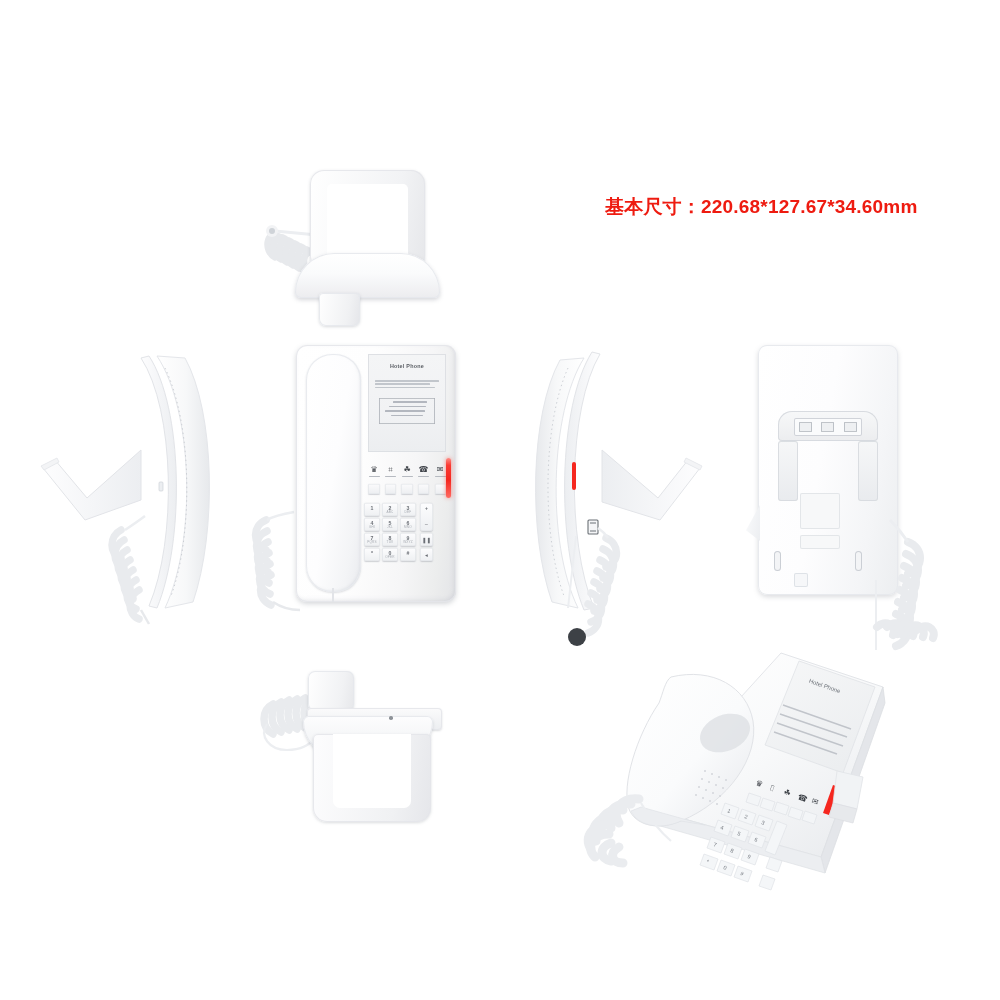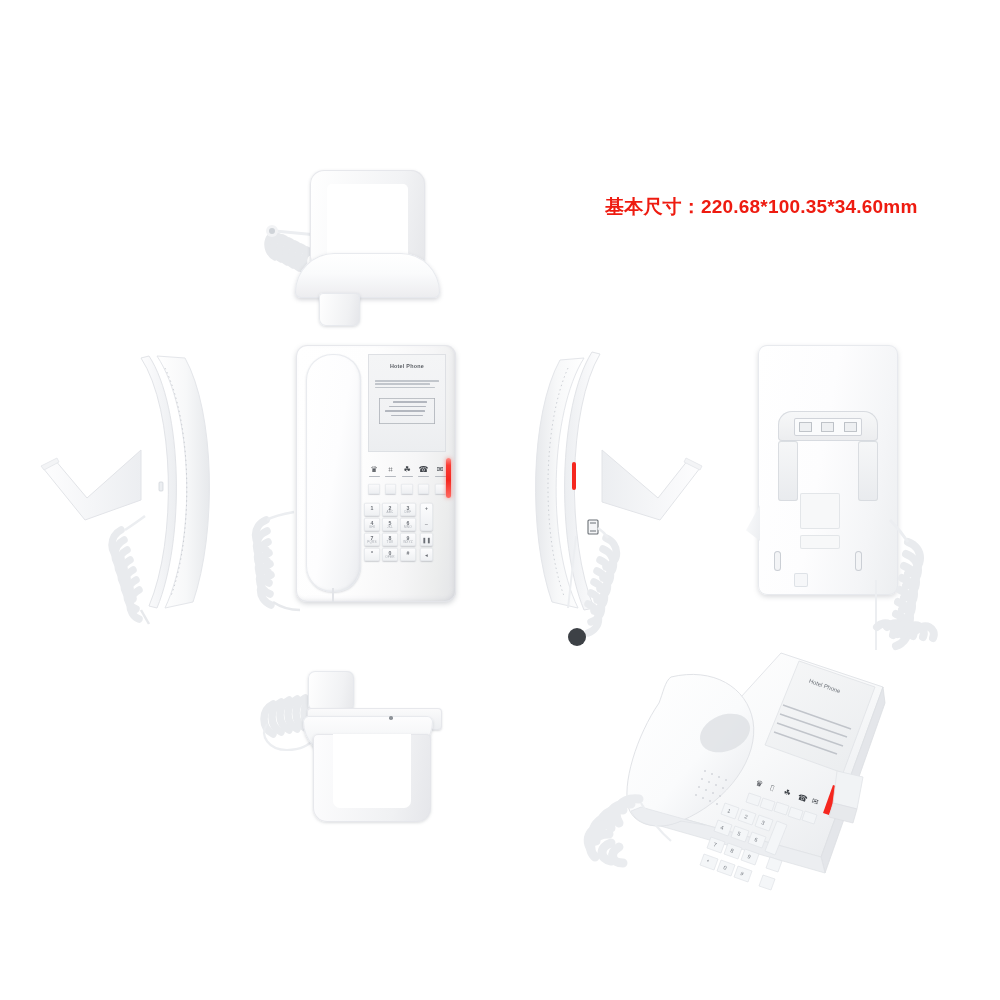--- a/index.html
+++ b/index.html
@@ -243,21 +243,21 @@
   }
 
   
   #persp{left:585px;top:625px;width:360px;height:275px;}
 </style>
 </head>
 <body>
 
 <div id="sheet">
 
-  <div id="dim-caption">基本尺寸：220.68*100.35*34.60mm</div>
+  <div id="dim-caption">基本尺寸：220.68*127.67*34.60mm</div>
 
   <div class="view" id="topview">
     <svg width="215" height="165" viewBox="0 0 215 165" style="position:absolute;left:0;top:0;overflow:visible">
       <g fill="none" stroke="#e7e9ec" stroke-width="7" stroke-linecap="round">
         <path d="M34 72 C 22 64, 18 86, 30 92"></path>
         <path d="M40 74 C 28 66, 24 88, 36 94"></path>
         <path d="M46 77 C 34 69, 30 91, 42 97"></path>
         <path d="M52 80 C 40 72, 36 94, 48 100"></path>
         <path d="M58 83 C 46 75, 42 97, 54 103"></path>
         <path d="M64 86 C 52 78, 48 100, 60 106"></path>

